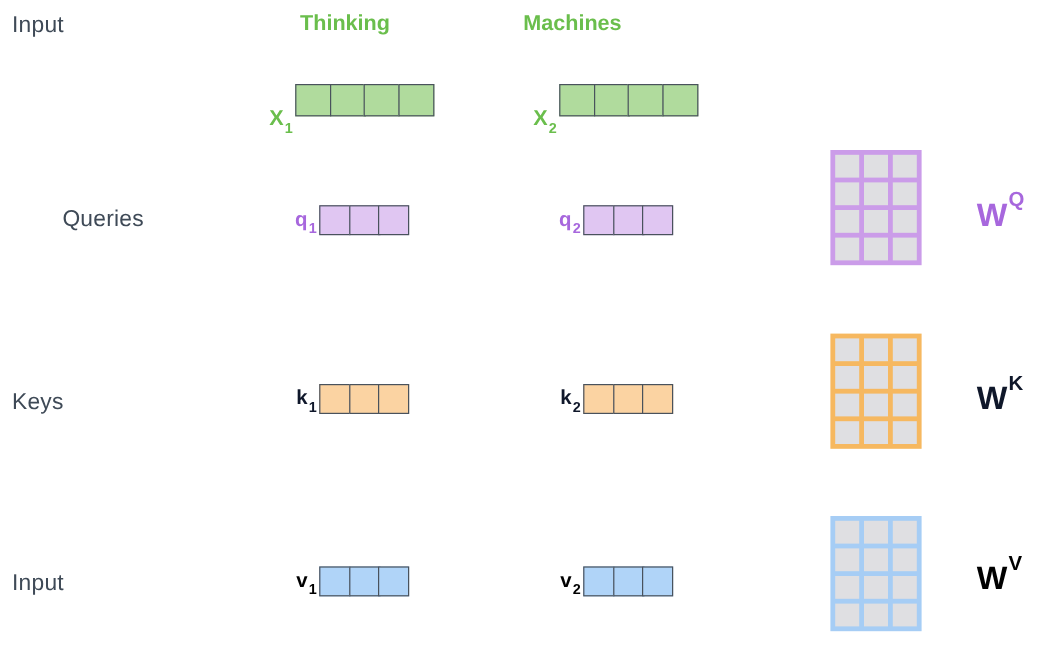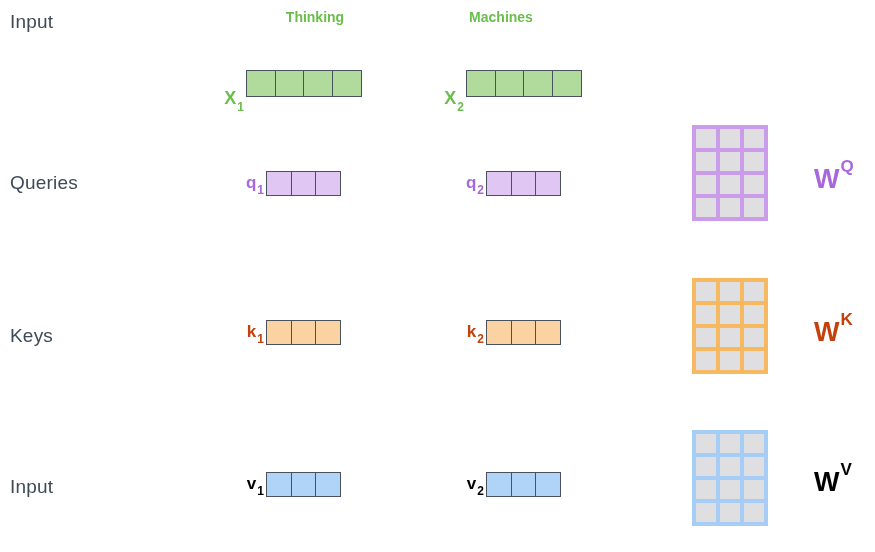--- a/index.html
+++ b/index.html
@@ -6,40 +6,40 @@
   .canvas{
     position:relative;width:875px;height:552px;background:#ffffff;overflow:hidden;
     font-family:"Liberation Sans", sans-serif;
   }
   
   .row-label{
     position:absolute;left:10px;font-size:19px;color:#3f4a57;letter-spacing:.2px;
   }
   .pos-input{top:11px;}
   .pos-embedding{top:74px;}
-  .pos-queries{top:172px;}
+  .pos-queries{top:172px;margin-left:42px;}
   .pos-keys{top:325px;}
   .pos-values{top:476px;}
 
   
   .token{
-    position:absolute;top:9px;width:130px;text-align:center;
-    font-size:14px;font-weight:bold;color:#6abe4c;
+    position:absolute;top:9px;width:130px;text-align:left;
+    font-size:18px;font-weight:bold;color:#6abe4c;
   }
   .pos-token1{left:250px;}
   .pos-token2{left:436px;}
 
   
   .vec-label{
     position:absolute;width:48px;text-align:right;font-weight:bold;font-size:18px;
   }
   .vec-label sub{font-size:12px;position:relative;bottom:-2px;left:1px;}
   .green-text{color:#6abe4c;margin-top:16px;}
   .purple-text{color:#a767dd;}
-  .orange-text{color:#c2410c;}
+  .orange-text{color:#0f172a;}
   .blue-text{color:#000000;}
 
   .pos-x1{left:195px;top:72px;}
   .pos-x2{left:415px;top:72px;}
   .pos-q1{left:215px;top:173px;font-size:17px;}
   .pos-q2{left:435px;top:173px;font-size:17px;}
   .pos-k1{left:215px;top:322px;font-size:17px;}
   .pos-k2{left:435px;top:322px;font-size:17px;}
   .pos-v1{left:215px;top:474px;font-size:17px;}
   .pos-v2{left:435px;top:474px;font-size:17px;}

